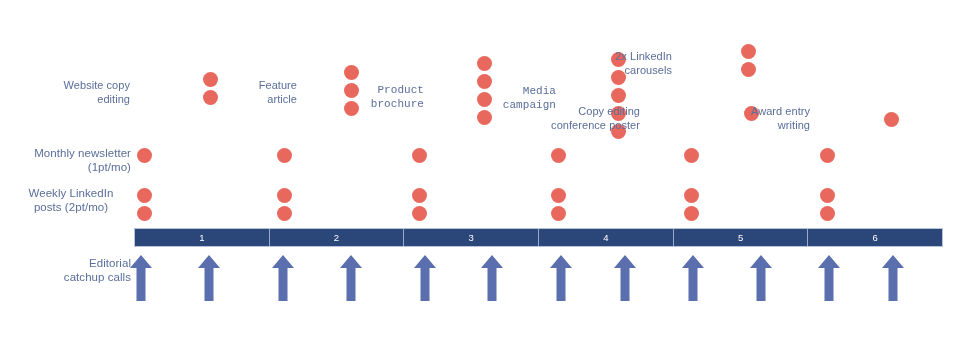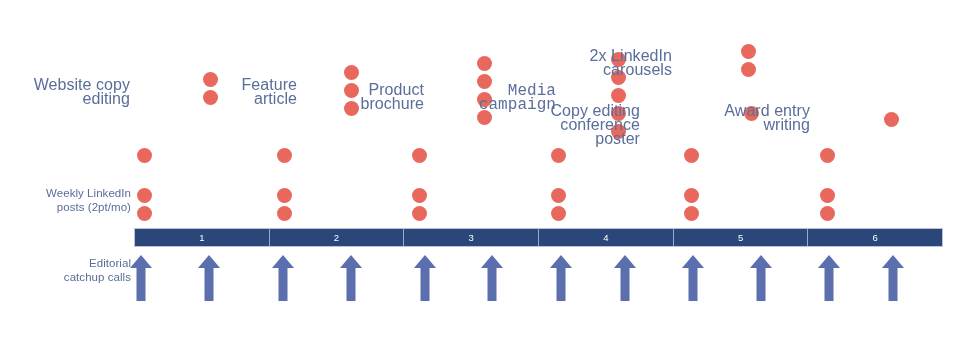--- a/index.html
+++ b/index.html
@@ -25,21 +25,21 @@
     font-size: 11.5px;
     line-height: 14px;
     white-space: pre-line;
     letter-spacing: 0.05px;
   }
 
   .deliv-label {
     position: absolute;
     text-align: right;
     color: #5a6e9a;
-    font-size: 16px;
+    font-size: 11px;
     line-height: 14px;
     white-space: pre-line;
     letter-spacing: 0.05px;
   }
 
   .dot {
     position: absolute;
     width: 15px;
     height: 15px;
     border-radius: 50%;
@@ -84,21 +84,21 @@
   <div id="deliverables-layer">
       <div class="deliv-label" style="left: 20px; top: 78px; width: 110px;">Website copy
 editing</div>
       <div class="dot" style="left: 203px; top: 72px; background: rgb(232, 104, 93);"></div>
       <div class="dot" style="left: 203px; top: 90px; background: rgb(232, 104, 93);"></div>
       <div class="deliv-label" style="left: 187px; top: 78px; width: 110px; text-align: right;">Feature
 article</div>
       <div class="dot" style="left: 344px; top: 65px; background: rgb(232, 104, 93);"></div>
       <div class="dot" style="left: 344px; top: 83px; background: rgb(232, 104, 93);"></div>
       <div class="dot" style="left: 344px; top: 101px; background: rgb(232, 104, 93);"></div>
-      <div class="deliv-label" style="left: 314px; top: 83px; width: 110px;">Product
+      <div class="deliv-label" style="left: 314px; top: 83px; width: 110px; font-family: Liberation Mono, monospace;">Product
 brochure</div>
       <div class="dot" style="left: 477px; top: 56px; background: rgb(232, 104, 93);"></div>
       <div class="dot" style="left: 477px; top: 74px; background: rgb(232, 104, 93);"></div>
       <div class="dot" style="left: 477px; top: 92px; background: rgb(232, 104, 93);"></div>
       <div class="dot" style="left: 477px; top: 110px; background: rgb(232, 104, 93);"></div>
       <div class="deliv-label" style="left: 446px; top: 84px; width: 110px; font-family: Liberation Mono, monospace;">Media
 campaign</div>
       <div class="dot" style="left: 611px; top: 52px; background: rgb(232, 104, 93);"></div>
       <div class="dot" style="left: 611px; top: 70px; background: rgb(232, 104, 93);"></div>
       <div class="dot" style="left: 611px; top: 88px; background: rgb(232, 104, 93);"></div>
@@ -109,30 +109,32 @@
       <div class="dot" style="left: 741px; top: 44px; background: rgb(232, 104, 93);"></div>
       <div class="dot" style="left: 741px; top: 62px; background: rgb(232, 104, 93);"></div>
       <div class="deliv-label" style="left: 530px; top: 104px; width: 110px;">Copy editing
 conference poster</div>
       <div class="dot" style="left: 744px; top: 106px; background: rgb(232, 104, 93);"></div>
       <div class="deliv-label" style="left: 700px; top: 104px; width: 110px;">Award entry
 writing</div>
       <div class="dot" style="left: 884px; top: 112px; background: rgb(232, 104, 93);"></div>
     </div>
 
+  <div class="row-label" style="right:849px; top:146px; width:120px;">Monthly newsletter
+(1pt/mo)</div>
   <div id="row-newsletter-dots">
       <div class="dot" style="left: 137px; top: 148px; background: rgb(232, 104, 93);"></div>
       <div class="dot" style="left: 277px; top: 148px; background: rgb(232, 104, 93);"></div>
       <div class="dot" style="left: 412px; top: 148px; background: rgb(232, 104, 93);"></div>
       <div class="dot" style="left: 551px; top: 148px; background: rgb(232, 104, 93);"></div>
       <div class="dot" style="left: 684px; top: 148px; background: rgb(232, 104, 93);"></div>
       <div class="dot" style="left: 820px; top: 148px; background: rgb(232, 104, 93);"></div>
     </div>
 
-  <div class="row-label" style="right:849px; top:186px; width:120px;">Weekly LinkedIn
+  <div class="row-label" style="right:849px; top:186px; width:120px;text-align:center;">Weekly LinkedIn
 posts (2pt/mo)</div>
   <div id="row-linkedin-dots">
       <div class="dot" style="left: 137px; top: 188px; background: rgb(232, 104, 93);"></div>
       <div class="dot" style="left: 137px; top: 206px; background: rgb(232, 104, 93);"></div>
       <div class="dot" style="left: 277px; top: 188px; background: rgb(232, 104, 93);"></div>
       <div class="dot" style="left: 277px; top: 206px; background: rgb(232, 104, 93);"></div>
       <div class="dot" style="left: 412px; top: 188px; background: rgb(232, 104, 93);"></div>
       <div class="dot" style="left: 412px; top: 206px; background: rgb(232, 104, 93);"></div>
       <div class="dot" style="left: 551px; top: 188px; background: rgb(232, 104, 93);"></div>
       <div class="dot" style="left: 551px; top: 206px; background: rgb(232, 104, 93);"></div>

